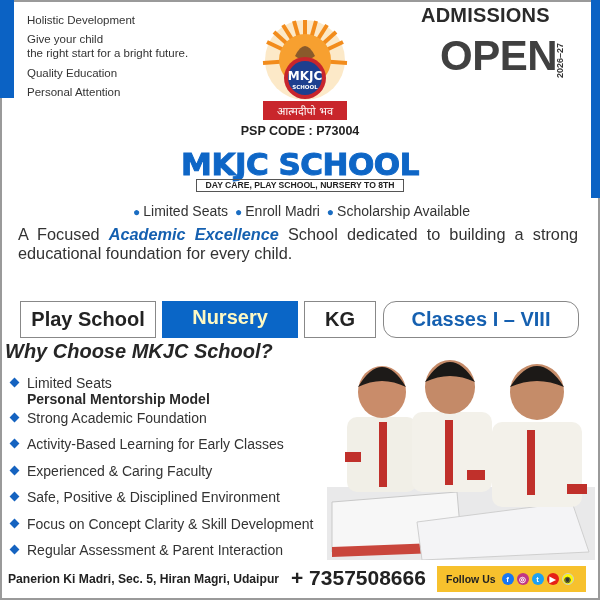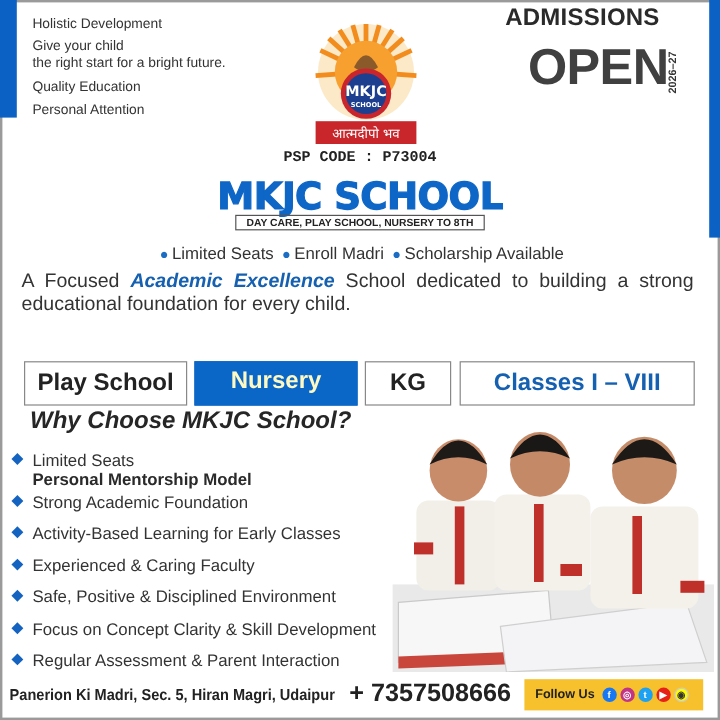--- a/index.html
+++ b/index.html
@@ -11,37 +11,37 @@
 
   .tagline { position: absolute; left: 27px; top: 13px; font-size: 11.5px; color: #333; line-height: 14px; }
   .tagline div { margin-bottom: 5px; }
   .tagline .tl2 { margin-bottom: 6px; }
 
   .admissions { position: absolute; left: 421px; top: 4px; font-size: 20px; font-weight: bold; color: #2a2a2a; letter-spacing: 0.2px; }
   .open { position: absolute; left: 440px; top: 32px; font-size: 42px; font-weight: bold; color: #404040; letter-spacing: -0.5px; }
   .year { position: absolute; left: 555px; top: 78px; font-size: 9px; font-weight: bold; color: #333; transform: rotate(-90deg); transform-origin: left top; white-space: nowrap; }
 
   .logo { position: absolute; left: 255px; top: 18px; width: 100px; height: 110px; }
-  .psp { position: absolute; left: 0; width: 600px; top: 124px; text-align: center; font-size: 12.5px; font-weight: bold; color: #222; font-family: Liberation Mono, monospace; }
+  .psp { position: absolute; left: 0; width: 600px; top: 124px; text-align: center; font-size: 12.5px; font-weight: bold; color: #222; }
 
   .school-name { position: absolute; left: 0; width: 600px; top: 146px; text-align: center; font-size: 31px; font-weight: 900; color: #0e66c6; font-family: "DejaVu Sans", sans-serif; letter-spacing: -0.5px; -webkit-text-stroke: 1px #0e66c6; }
   .school-sub { position: absolute; left: 196px; top: 179px; width: 208px; height: 13px; border: 1px solid #555; text-align: center; font-size: 8.6px; font-weight: bold; color: #222; line-height: 11px; }
 
   .features { position: absolute; left: 0; width: 600px; top: 203px; text-align: center; font-size: 14px; color: #333; }
   .features .dot { color: #1a6dc2; font-size: 12px; margin: 0 3px; }
 
   .intro { position: absolute; left: 18px; top: 225px; width: 560px; font-size: 16.3px; color: #333; line-height: 19px; text-align: justify; text-align-last: left; }
   .intro .em { color: #1560b0; font-weight: bold; font-style: italic; }
 
   .tabs { position: absolute; top: 281px; left: 20px; height: 37px; }
   .tab { position: absolute; top: 0; height: 37px; border: 1px solid #888; background: #fff; font-size: 20px; font-weight: bold; text-align: center; line-height: 35px; color: #222; margin-top: 20px; }
   .tab.active { background: #0a66c7; color: #fef9c3; border-color: #0a66c7; line-height: 30px; }
   .tab.blue { color: #1560b0; }
 
-  .why { position: absolute; left: 25px; top: 340px; font-size: 20px; font-weight: bold; font-style: italic; color: #262626; }
+  .why { position: absolute; left: 5px; top: 340px; font-size: 20px; font-weight: bold; font-style: italic; color: #262626; }
   .reasons { position: absolute; left: 10px; top: 375px; list-style: none; }
   .reasons li { position: relative; padding-left: 17px; font-size: 14px; color: #333; height: 26.4px; line-height: 16px; }
   .reasons li.tall { height: 35px; }
   .reasons li .dia { position: absolute; left: 1px; top: 4px; width: 7px; height: 7px; background: #1563c0; transform: rotate(45deg); }
   .reasons li .sub { display: block; font-weight: bold; color: #2a2a2a; }
 
   .photo { position: absolute; left: 327px; top: 352px; width: 268px; height: 208px; }
 
   .address { position: absolute; left: 8px; top: 571px; font-size: 13.2px; font-weight: bold; color: #222; font-family: "Liberation Sans", sans-serif; transform: scaleX(0.92); transform-origin: left; }
   .phone { position: absolute; left: 291px; top: 566px; font-size: 21px; font-weight: bold; color: #222; }
@@ -107,21 +107,21 @@
   <span class="dot">●</span><span>Enroll Madri</span>
   <span class="dot">●</span><span>Scholarship Available</span>
 </div>
 
 <div class="intro"><span>A Focused </span><span class="em">Academic Excellence</span><span> School dedicated to building a strong educational foundation for every child.</span></div>
 
 <div class="tabs">
   <div class="tab" style="left:0;width:136px;">Play School</div>
   <div class="tab active" style="left:142px;width:136px;">Nursery</div>
   <div class="tab" style="left:284px;width:72px;">KG</div>
-  <div class="tab blue" style="left:363px;width:196px;">Classes I – VIII</div>
+  <div class="tab blue" style="left:363px;width:196px;border-radius:13px;">Classes I – VIII</div>
 </div>
 
 <div class="why">Why Choose MKJC School?</div>
 <ul class="reasons">
   <li class="tall"><span class="dia"></span><span>Limited Seats</span><span class="sub">Personal Mentorship Model</span></li>
   <li><span class="dia"></span><span>Strong Academic Foundation</span></li>
   <li><span class="dia"></span><span>Activity-Based Learning for Early Classes</span></li>
   <li><span class="dia"></span><span>Experienced &amp; Caring Faculty</span></li>
   <li><span class="dia"></span><span>Safe, Positive &amp; Disciplined Environment</span></li>
   <li><span class="dia"></span><span>Focus on Concept Clarity &amp; Skill Development</span></li>

